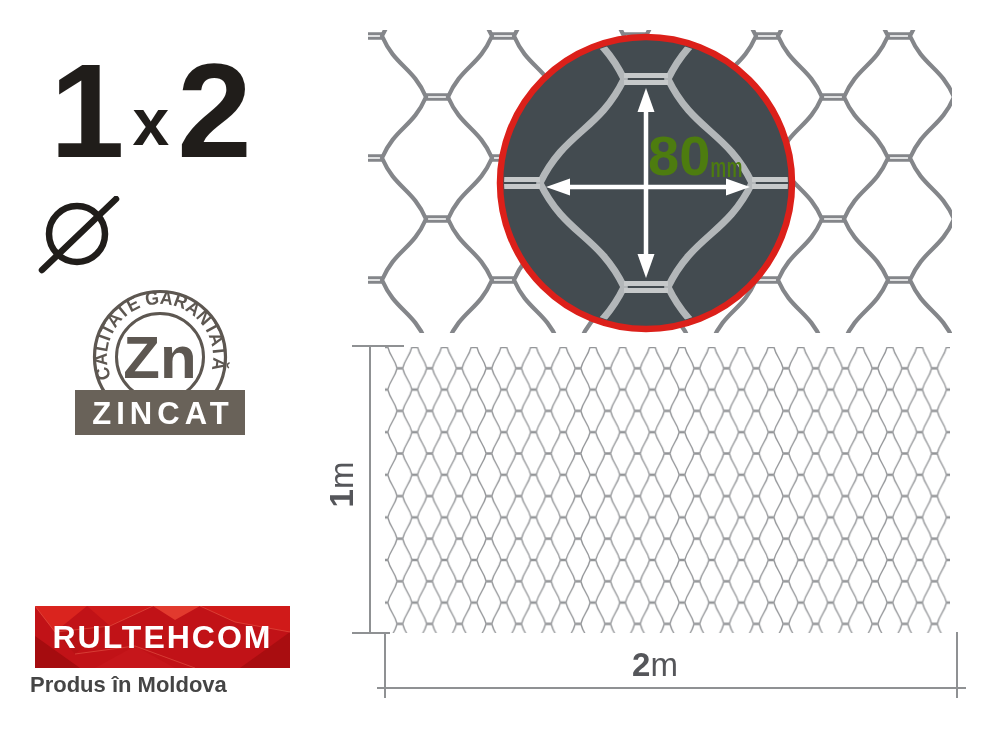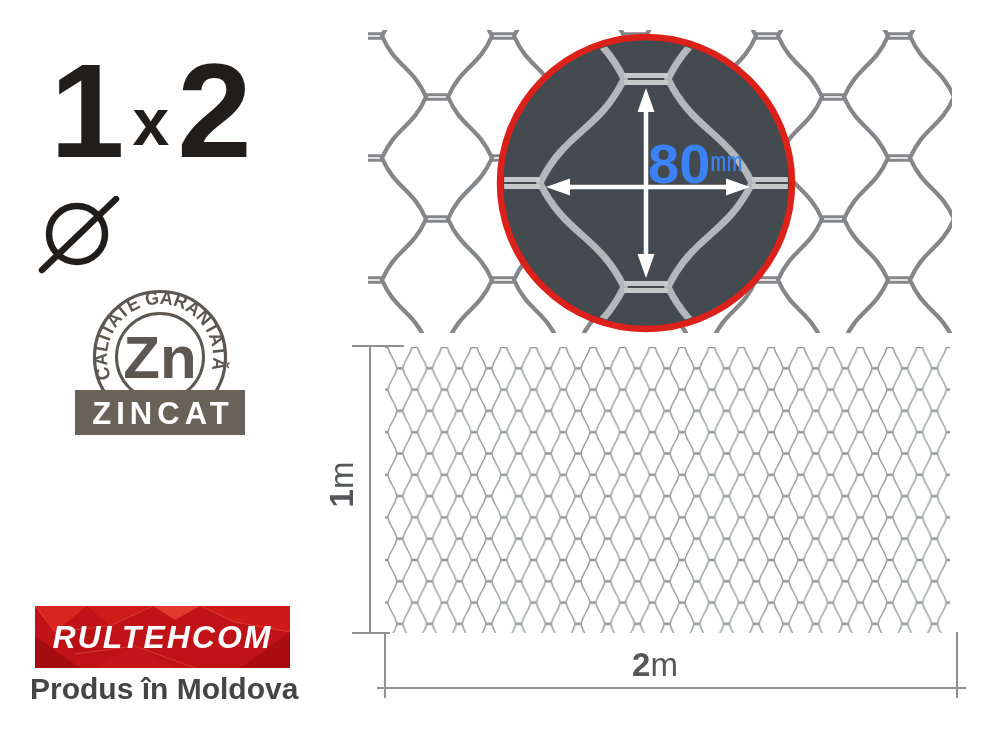--- a/index.html
+++ b/index.html
@@ -15,28 +15,28 @@
 
   
   .dia-row{position:absolute;left:38px;top:186px;z-index:2;display:flex;align-items:flex-start;color:#201d1a;}
   .dia-row .dia-icon{margin-top:10px;margin-right:10px;}
   .dia-row .val{font-size:90px;font-weight:bold;line-height:1;}
 
   
   .zn-badge{position:absolute;left:70px;top:285px;z-index:2;}
 
   
-  .brand-banner{position:absolute;left:35px;top:606px;width:255px;height:62px;z-index:2;font-style:italic;}
+  .brand-banner{position:absolute;left:35px;top:606px;width:255px;height:62px;z-index:2;}
   .brand-banner svg{position:absolute;left:0;top:0;}
   .brand-name{position:absolute;left:0;top:0;width:255px;height:62px;display:flex;align-items:center;
               justify-content:center;color:#ffffff;font-size:32px;font-weight:bold;letter-spacing:2px;}
-  .origin-text{position:absolute;left:30px;top:672px;z-index:2;font-size:30px;font-weight:bold;color:#454545;}
+  .origin-text{position:absolute;left:30px;top:672px;z-index:2;font-size:22px;font-weight:bold;color:#454545;}
 
   
-  .mag-label{position:absolute;left:648px;top:136px;z-index:2;display:flex;align-items:center;color:#3b82f6;}
+  .mag-label{position:absolute;left:648px;top:128px;z-index:2;display:flex;align-items:flex-end;color:#4d7c0f;}
   .mag-label .v{font-size:56px;font-weight:bold;line-height:1;}
   .mag-label .u{font-size:27px;line-height:1;font-family:Liberation Mono, monospace;}
 
   
   .dim-label{z-index:2;color:#55565a;display:flex;align-items:baseline;justify-content:center;}
   .dim-label .v{font-size:33px;font-weight:bold;line-height:1;}
   .dim-label .u{font-size:33px;line-height:1;}
   .dim-height{position:absolute;left:306px;top:468px;width:70px;transform:rotate(-90deg);}
   .dim-width{position:absolute;left:595px;top:648px;width:120px;}
 </style>

